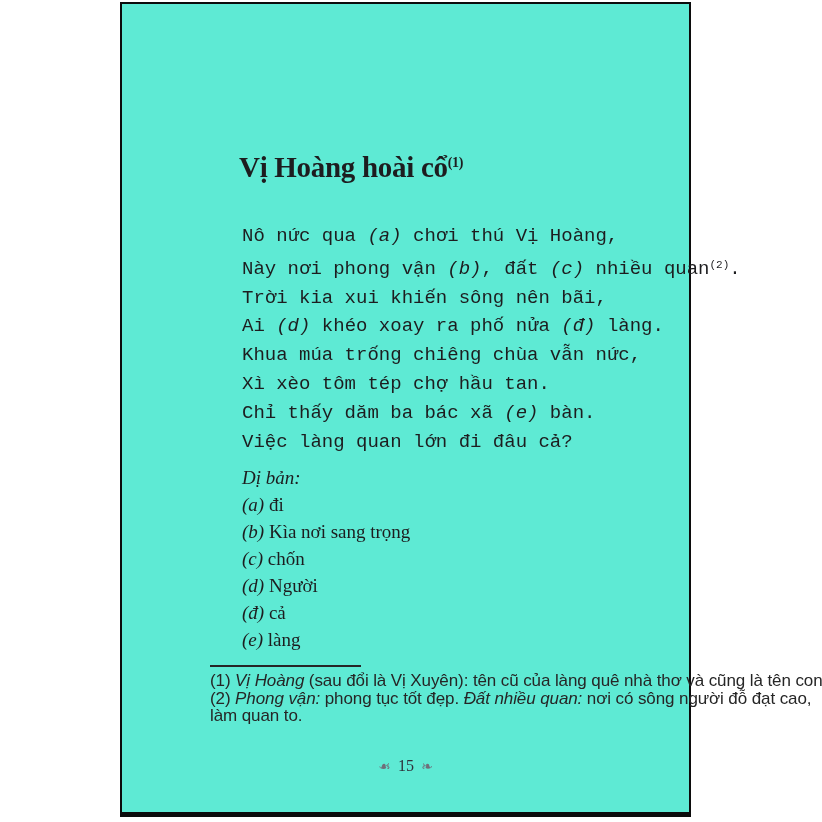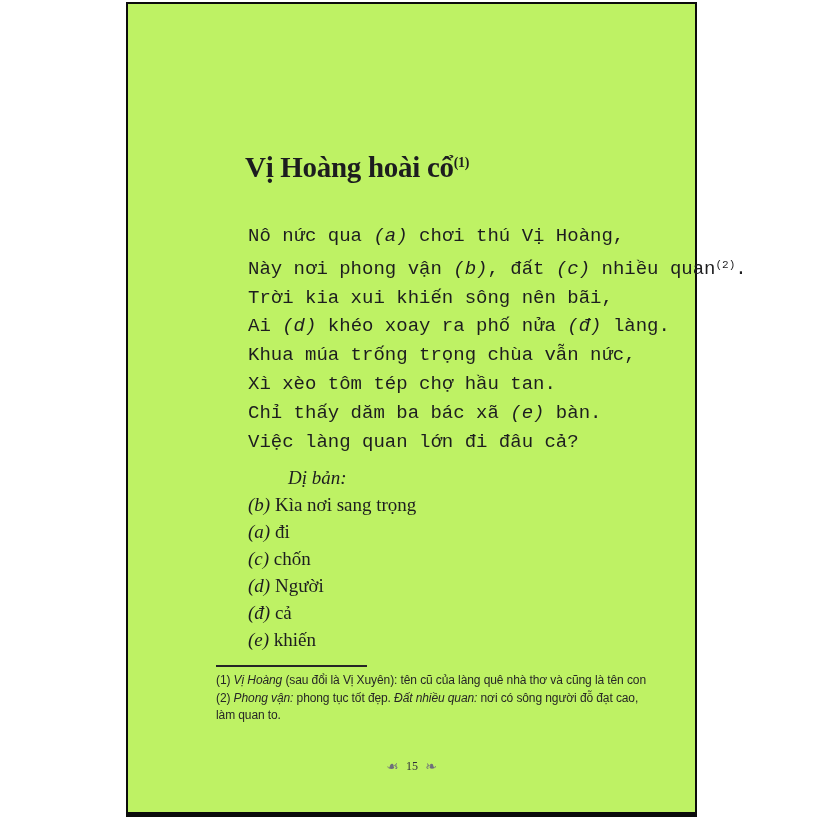--- a/index.html
+++ b/index.html
@@ -3,82 +3,82 @@
 <meta charset="utf-8">
 <style>
   html, body { margin:0; padding:0; }
   body {
     width:822px; height:822px; position:relative; background:#ffffff;
     font-family:"Liberation Serif","DejaVu Serif",serif;
     color:var(--ink,#1d1d1f);
     overflow:hidden;
   }
   .sheet {
-    position:absolute; left:126px; top:2px; width:571px; height:815px;
-    box-sizing:border-box; background:#bef264;
+    position:absolute; left:120px; top:2px; width:571px; height:815px;
+    box-sizing:border-box; background:#5eead4;
     border:2px solid var(--border,#0c0c0c);
     border-bottom-width:5px;
   }
   .title {
     position:absolute; left:117px; top:128px;
     font-size:29px; font-weight:700; letter-spacing:-0.3px; white-space:nowrap;
   }
   .title .sup-ref { font-size:14px; vertical-align:10px; }
   .poem { position:absolute; left:120px; top:218px; font-size:19px;font-family:Liberation Mono, monospace; }
   .poem-line { line-height:28.8px; white-space:nowrap; }
   .it { font-style:italic; }
   .sup { font-size:11px; vertical-align:6px; }
   .variants { position:absolute; left:120px; top:460px; font-size:19px; }
-  .variants-heading { line-height:27px; font-style:italic;margin-left:40px; }
+  .variants-heading { line-height:27px; font-style:italic; }
   .variant-row { line-height:27px; white-space:nowrap; }
   .footnotes {
     position:absolute; left:88px; top:655px;
     font-family:"Liberation Sans","DejaVu Sans",sans-serif;
-    font-size:12px; letter-spacing:-0.1px;
+    font-size:17px; letter-spacing:-0.1px;
     color:var(--footnote-ink,#232323);
   }
   .footnote-rule { width:151px; height:2px; background:var(--footnote-ink,#2b2b2b); margin:6px 0 5px 0; }
   .footnote-line { line-height:17.5px; white-space:nowrap; }
   .footer {
     position:absolute; left:0; right:0; top:752px;
     display:flex; justify-content:center; align-items:center; gap:7px;
   }
   .ornament {
     font-family:"DejaVu Sans",sans-serif; font-size:14px; line-height:20px;
     color:var(--ornament,#6f6f7a);
   }
-  .page-number { font-size:12px; line-height:20px; color:var(--page-number-ink,#30303a);text-align:right; }
+  .page-number { font-size:16px; line-height:20px; color:var(--page-number-ink,#30303a);text-align:right; }
 </style>
 </head>
 <body>
 
 <div class="sheet">
 
   <h1 class="title"><span>Vị Hoàng hoài cổ</span><span class="sup-ref">(1)</span></h1>
 
   <div class="poem">
       <div class="poem-line"><span>Nô nức qua </span><span class="it">(a)</span><span> chơi thú Vị Hoàng,</span></div>
       <div class="poem-line"><span>Này nơi phong vận </span><span class="it">(b)</span><span>, đất </span><span class="it">(c)</span><span> nhiều quan</span><span class="sup">(2)</span><span>.</span></div>
       <div class="poem-line"><span>Trời kia xui khiến sông nên bãi,</span></div>
       <div class="poem-line"><span>Ai </span><span class="it">(d)</span><span> khéo xoay ra phố nửa </span><span class="it">(đ)</span><span> làng.</span></div>
-      <div class="poem-line"><span>Khua múa trống trọng chùa vẫn nức,</span></div>
+      <div class="poem-line"><span>Khua múa trống chiêng chùa vẫn nức,</span></div>
       <div class="poem-line"><span>Xì xèo tôm tép chợ hầu tan.</span></div>
       <div class="poem-line"><span>Chỉ thấy dăm ba bác xã </span><span class="it">(e)</span><span> bàn.</span></div>
       <div class="poem-line"><span>Việc làng quan lớn đi đâu cả?</span></div>
     </div>
 
   <div class="variants">
     <div class="variants-heading">Dị bản:</div>
     <div>
+        <div class="variant-row"><span class="it">(a)</span><span> đi</span></div>
         <div class="variant-row"><span class="it">(b)</span><span> Kìa nơi sang trọng</span></div>
-        <div class="variant-row"><span class="it">(a)</span><span> đi</span></div>
         <div class="variant-row"><span class="it">(c)</span><span> chốn</span></div>
         <div class="variant-row"><span class="it">(d)</span><span> Người</span></div>
         <div class="variant-row"><span class="it">(đ)</span><span> cả</span></div>
-        <div class="variant-row"><span class="it">(e)</span><span> khiến</span></div>
+        <div class="variant-row"><span class="it">(e)</span><span> làng</span></div>
       </div>
   </div>
 
   <div class="footnotes">
     <div class="footnote-rule"></div>
     <div>
         <div class="footnote-line"><span>(1) </span><span class="it">Vị Hoàng</span><span> (sau đổi là Vị Xuyên): tên cũ của làng quê nhà thơ và cũng là tên con</span></div>
         <div class="footnote-line"><span>(2) </span><span class="it">Phong vận:</span><span> phong tục tốt đẹp. </span><span class="it">Đất nhiều quan:</span><span> nơi có sông người đỗ đạt cao,</span></div>
         <div class="footnote-line"><span>làm quan to.</span></div>
       </div>

